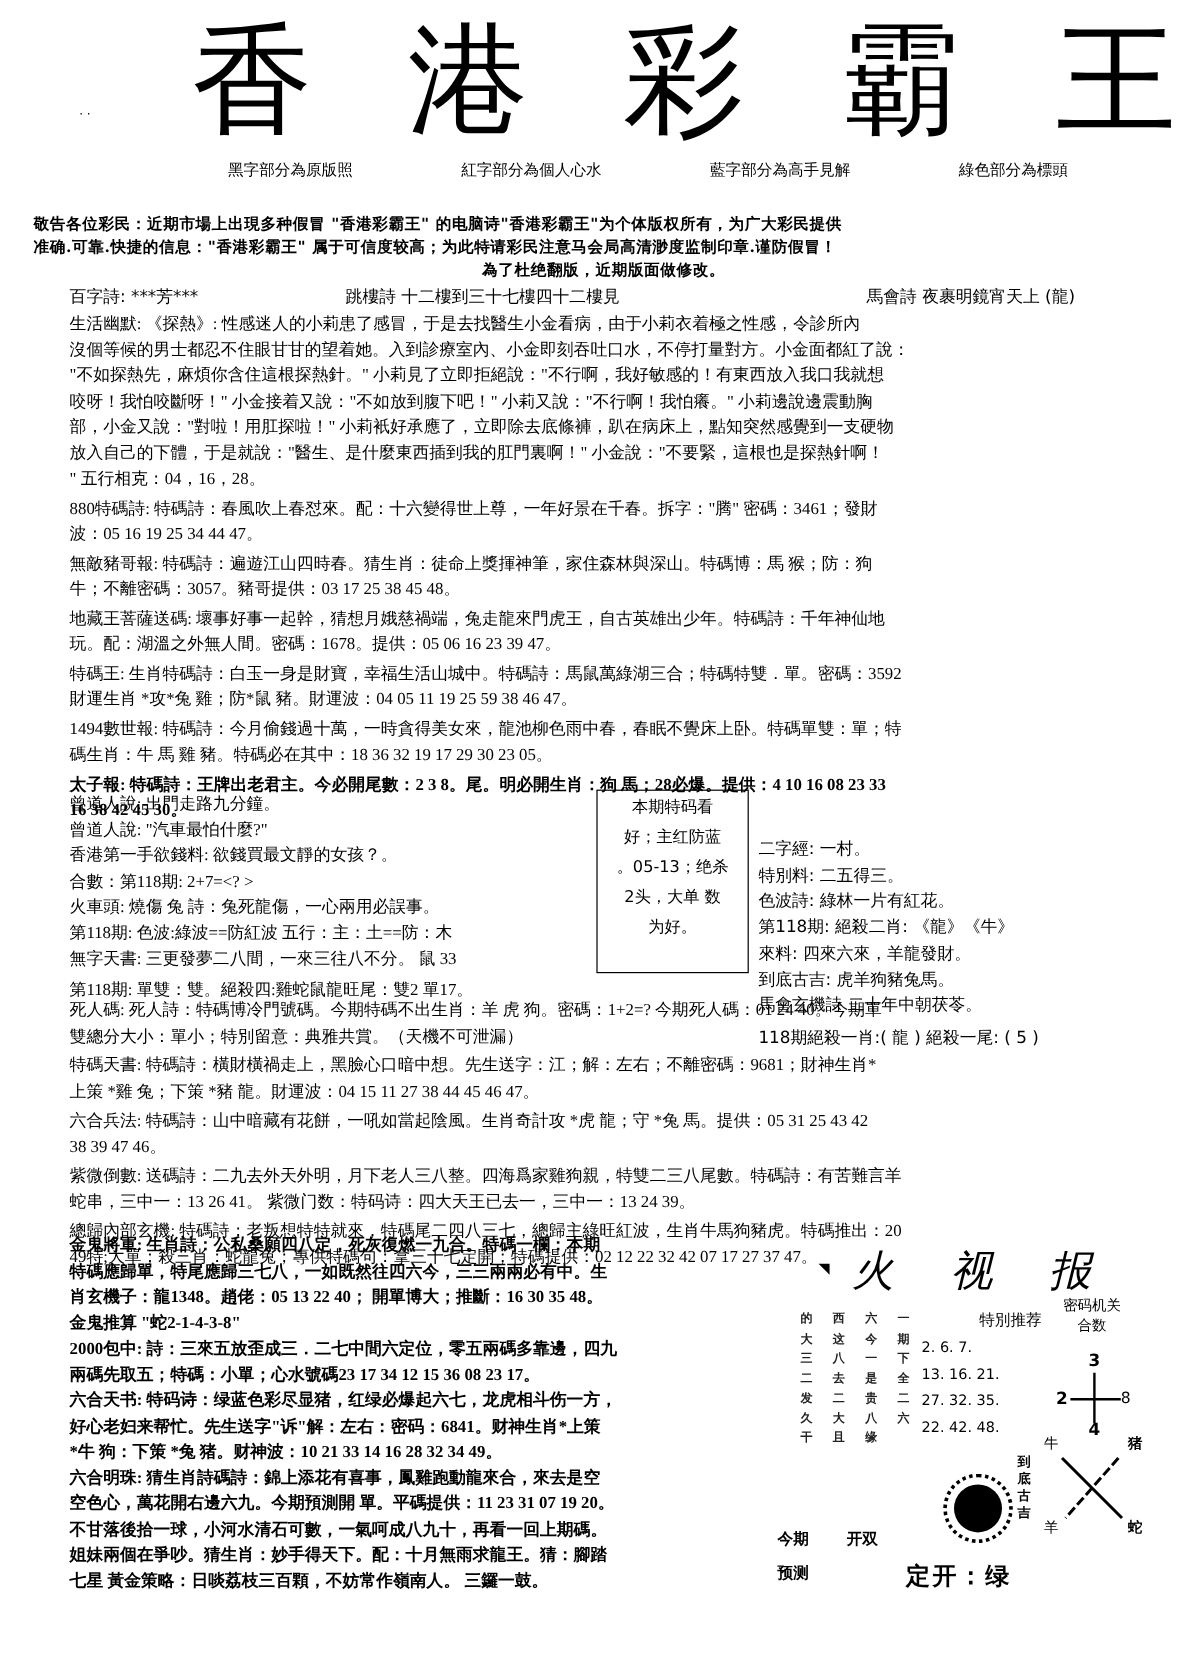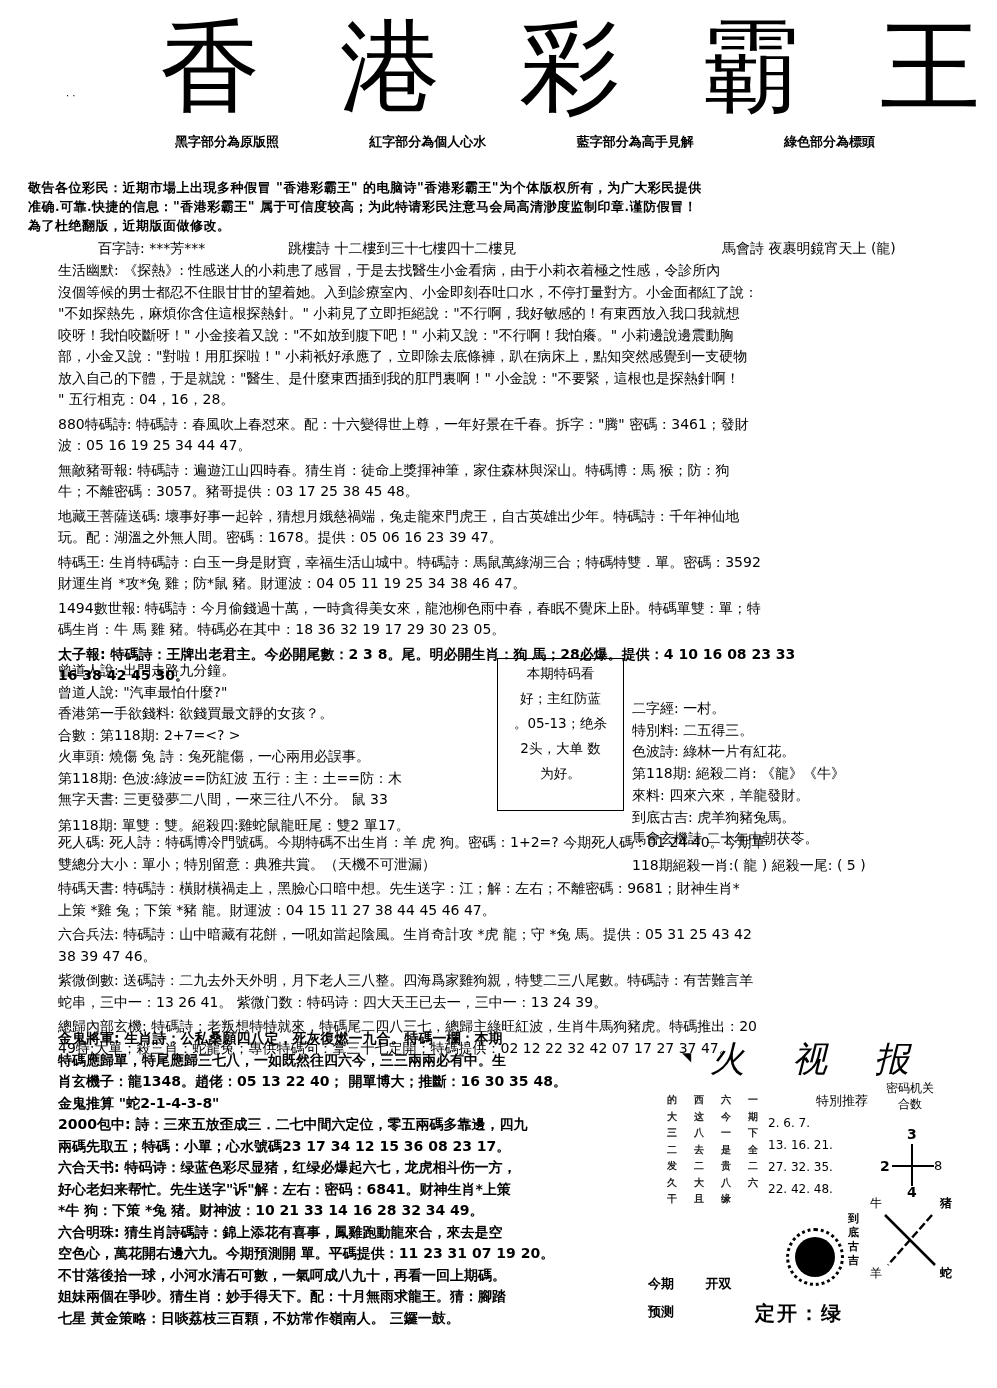--- a/index.html
+++ b/index.html
@@ -3,28 +3,28 @@
 <meta charset="utf-8">
 <style>
   html, body { margin:0; padding:0; background:#fff; }
   body { width:997px; height:1388px; position:relative; overflow:hidden; color:#000;
          font-family:"DejaVu Sans", sans-serif; }
   .title { position:absolute; top:12px; left:150px; width:840px; height:110px;
            display:flex; justify-content:space-between; font-family:"DejaVu Serif", serif;
            font-size:100px; line-height:110px; font-weight:300; letter-spacing:0; }
   .title span { display:inline-block; width:120px; text-align:center; }
   .dots { position:absolute; left:66px; top:90px; font-size:10px; }
-  .legend { position:absolute; top:133px; left:175px; width:700px; display:flex;
-            justify-content:space-between; font-size:13px; font-weight:bold; }
+  .legend { position:absolute; top:133px; left:190px; width:700px; display:flex;
+            justify-content:space-between; font-size:13px; font-weight:normal; }
   .notice { position:absolute; top:178px; left:28px; width:950px; font-size:13px;
             font-weight:bold; line-height:19px; font-family:"DejaVu Serif", serif; letter-spacing:0.5px; }
-  .notice .c { }
+  .notice .c { text-align:center; }
   .line { position:absolute; left:58px; font-size:14px; line-height:21.5px; white-space:nowrap; }
   .blk { position:absolute; left:58px; width:890px; font-size:14px; line-height:21.5px; }
-  .blk p { margin:0; }
+  .blk p { margin:0;font-family:Liberation Serif, serif; }
   .b { font-weight:bold; }
   .box { position:absolute; left:497px; top:658px; width:127px; height:153px;
          border:1.5px solid #000; font-size:13.5px; line-height:25px; padding:2px 4px; box-sizing:border-box; text-align:center; }
   .right-list { position:absolute; left:632px; top:654px; font-size:14px; line-height:21.7px; white-space:nowrap;margin-top:44px; }
   .fire { position:absolute; left:710px; top:1036px; font-size:35px; font-family:"DejaVu Serif", serif;
           letter-spacing:18px; font-style:italic; }
   .tri { position:absolute; left:682px; top:1050px; font-size:12px; }
   .vgrid { position:absolute; left:667px; top:1092px; display:grid; grid-template-columns:repeat(4,20px);
            column-gap:7px; font-size:10px; line-height:16.5px; font-weight:bold; color:#222; }
   .rec { position:absolute; left:768px; top:1090px; font-size:12px; line-height:22px; text-align:left; }
@@ -56,21 +56,21 @@
   <span>藍字部分為高手見解</span>
   <span>綠色部分為標頭</span>
 </div>
 
 <div class="notice">
   <div>敬告各位彩民：近期市場上出現多种假冒 "香港彩霸王" 的电脑诗"香港彩霸王"为个体版权所有，为广大彩民提供</div>
   <div>准确.可靠.快捷的信息："香港彩霸王" 属于可信度较高；为此特请彩民注意马会局高清渺度监制印章.谨防假冒！</div>
   <div class="c">為了杜绝翻版，近期版面做修改。</div>
 </div>
 
-<div class="line" style="top:238px; left:58px;margin-left:40px;">百字詩: ***芳***</div>
+<div class="line" style="top:238px; left:58px;">百字詩: ***芳***</div>
 <div class="line" style="top:238px; left:288px;">跳樓詩  十二樓到三十七樓四十二樓見</div>
 <div class="line" style="top:238px; left:722px;">馬會詩  夜裹明鏡宵天上 (龍)</div>
 
 <div class="blk" style="top:260px;" id="sec1">
     <p>生活幽默: 《探熱》: 性感迷人的小莉患了感冒，于是去找醫生小金看病，由于小莉衣着極之性感，令診所內</p>
     <p>沒個等候的男士都忍不住眼甘甘的望着她。入到診療室內、小金即刻吞吐口水，不停打量對方。小金面都紅了說：</p>
     <p>"不如探熱先，麻煩你含住這根探熱針。" 小莉見了立即拒絕說："不行啊，我好敏感的！有東西放入我口我就想</p>
     <p>咬呀！我怕咬斷呀！" 小金接着又說："不如放到腹下吧！" 小莉又說："不行啊！我怕癢。" 小莉邊說邊震動胸</p>
     <p>部，小金又說："對啦！用肛探啦！" 小莉衹好承應了，立即除去底條褲，趴在病床上，點知突然感覺到一支硬物</p>
     <p>放入自己的下體，于是就說："醫生、是什麼東西插到我的肛門裏啊！" 小金說："不要緊，這根也是探熱針啊！</p>
@@ -79,21 +79,21 @@
     <p>880特碼詩:  特碼詩：春風吹上春怼來。配：十六變得世上尊，一年好景在千春。拆字："腾" 密碼：3461；發財</p>
     <p>波：05 16 19 25 34 44 47。</p>
     <div style="height: 3px;"></div>
     <p>無敵豬哥報:  特碼詩：遍遊江山四時春。猜生肖：徒命上獎揮神筆，家住森林與深山。特碼博：馬 猴；防：狗</p>
     <p>牛；不離密碼：3057。豬哥提供：03 17 25 38 45 48。</p>
     <div style="height: 3px;"></div>
     <p>地藏王菩薩送碼:  壞事好事一起幹，猜想月娥慈禍端，兔走龍來門虎王，自古英雄出少年。特碼詩：千年神仙地</p>
     <p>玩。配：湖溫之外無人間。密碼：1678。提供：05 06 16 23 39 47。</p>
     <div style="height: 3px;"></div>
     <p>特碼王: 生肖特碼詩：白玉一身是財寶，幸福生活山城中。特碼詩：馬鼠萬綠湖三合；特碼特雙．單。密碼：3592</p>
-    <p>財運生肖 *攻*兔 雞；防*鼠 豬。財運波：04 05 11 19 25 34 38 46 47。</p>
+    <p>財運生肖 *攻*兔 雞；防*鼠 豬。財運波：04 05 11 19 25 59 38 46 47。</p>
     <div style="height: 3px;"></div>
     <p>1494數世報:  特碼詩：今月偷錢過十萬，一時貪得美女來，龍池柳色雨中春，春眠不覺床上卧。特碼單雙：單；特</p>
     <p>碼生肖：牛 馬 雞 豬。特碼必在其中：18 36 32 19 17 29 30 23 05。</p>
     <div style="height: 3px;"></div>
     <p class="b">太子報: 特碼詩：王牌出老君主。今必開尾數：2 3 8。尾。明必開生肖：狗 馬；28必爆。提供：4 10 16 08 23 33</p>
     <p class="b">16 38 42 45 30。</p>
     <div style="height: 3px;"></div>
   </div>
 
 <div class="blk" style="top:660px; width:440px;">

